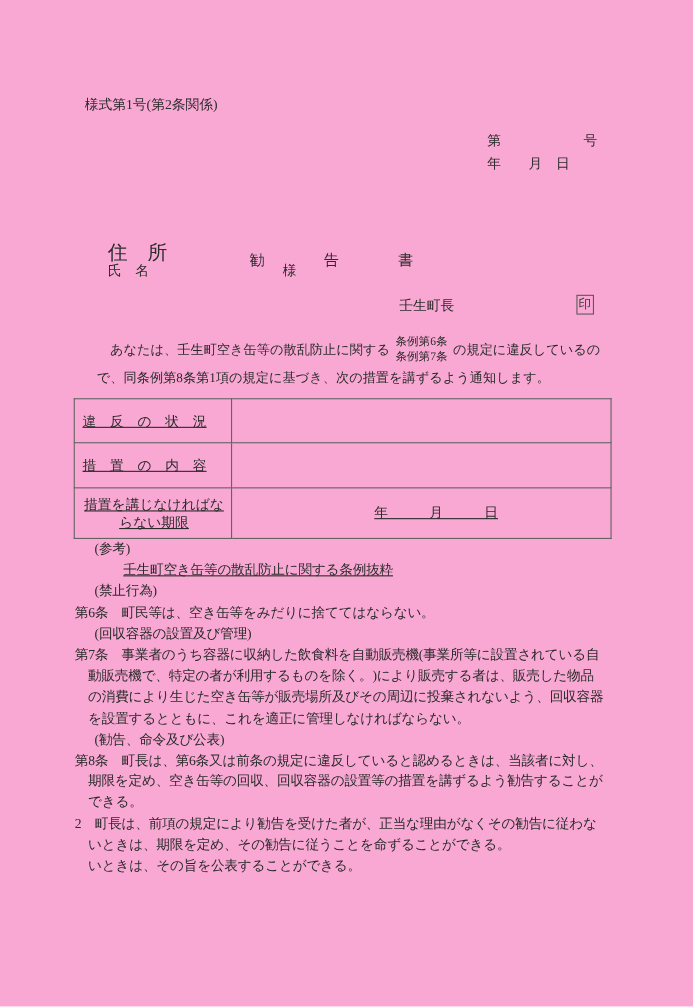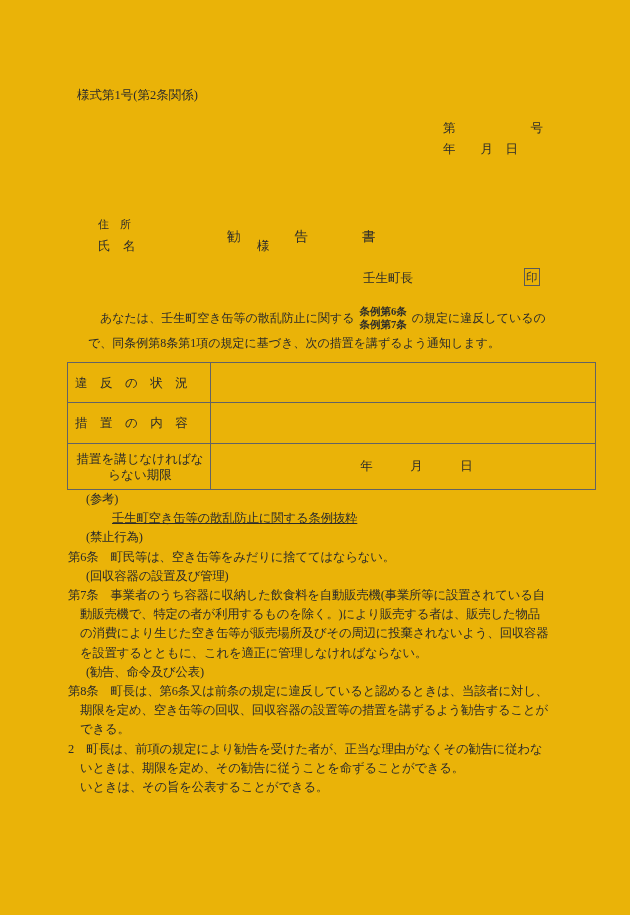--- a/index.html
+++ b/index.html
@@ -1,43 +1,43 @@
 <!DOCTYPE html>
 <html><head>
 <meta charset="utf-8">
 <style>
   html,body{margin:0;padding:0;background:#ffffff;}
   .page{
-    position:relative;width:630px;height:915px;background:#eab308;
+    position:relative;width:630px;height:915px;background:#f9a8d4;
     color:#2b2b2b;font-family:"Liberation Serif","DejaVu Serif",serif;
     overflow:hidden;
   }
   .abs{position:absolute;white-space:nowrap;}
   .form-number{left:77px;top:87px;font-size:12.5px;}
   .doc-number{left:443px;top:120px;font-size:12.5px;}
   .date-line{left:443px;top:141px;font-size:12.5px;}
   .title{left:227px;top:180px;font-size:13.5px;letter-spacing:54px;margin-top:48px;}
-  .address-label{left:98px;top:217px;font-size:11px;font-family:Liberation Serif, serif;}
+  .address-label{left:98px;top:217px;font-size:18px;font-family:Liberation Serif, serif;}
   .name-line{left:98px;top:238px;font-size:12.5px;}
   .honorific{position:absolute;left:159px;top:0;}
   .mayor{left:363px;top:270px;font-size:12.5px;}
   .seal{
     left:524px;top:268px;font-size:11.5px;line-height:14px;
     border:1px solid #5a5a5a;padding:1px 1px;color:#3a3a3a;
   }
   .para{left:88px;top:303px;width:490px;font-size:12px;}
   .para-line1{display:flex;align-items:center;height:30px;white-space:nowrap;}
   .stack{
     display:inline-flex;flex-direction:column;justify-content:center;
-    font-size:10.5px;line-height:13px;margin:0 5px;white-space:nowrap;font-weight:bold;
+    font-size:10.5px;line-height:13px;margin:0 5px;white-space:nowrap;
   }
   .para-line2{margin-top:1px;line-height:19px;white-space:nowrap;}
   .notice-table{
-    position:absolute;left:67px;top:362px;width:529px;
-    border-collapse:collapse;table-layout:fixed;
+    position:absolute;left:67px;top:362px;width:489px;
+    border-collapse:collapse;table-layout:fixed;text-decoration:underline;
   }
   .notice-table td{
     border:1px solid #636363;font-size:12.5px;vertical-align:middle;
     overflow:hidden;
   }
   .notice-table td.lbl{width:130px;padding:0 5px 0 7px;line-height:16px;}
   .notice-table td.val{padding-left:28px;text-align:center;}
   .row-a td{height:37px;}
   .row-b td{height:38px;}
   .row-c td{height:43px;text-align:center;}

